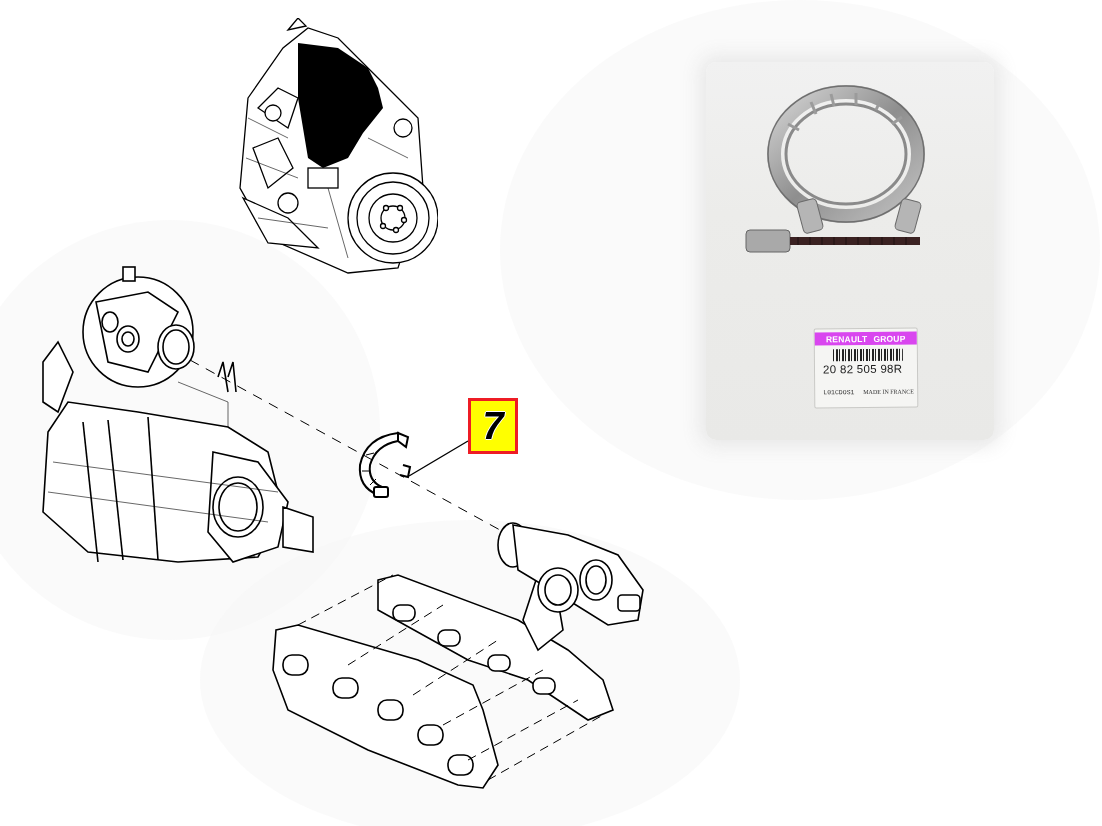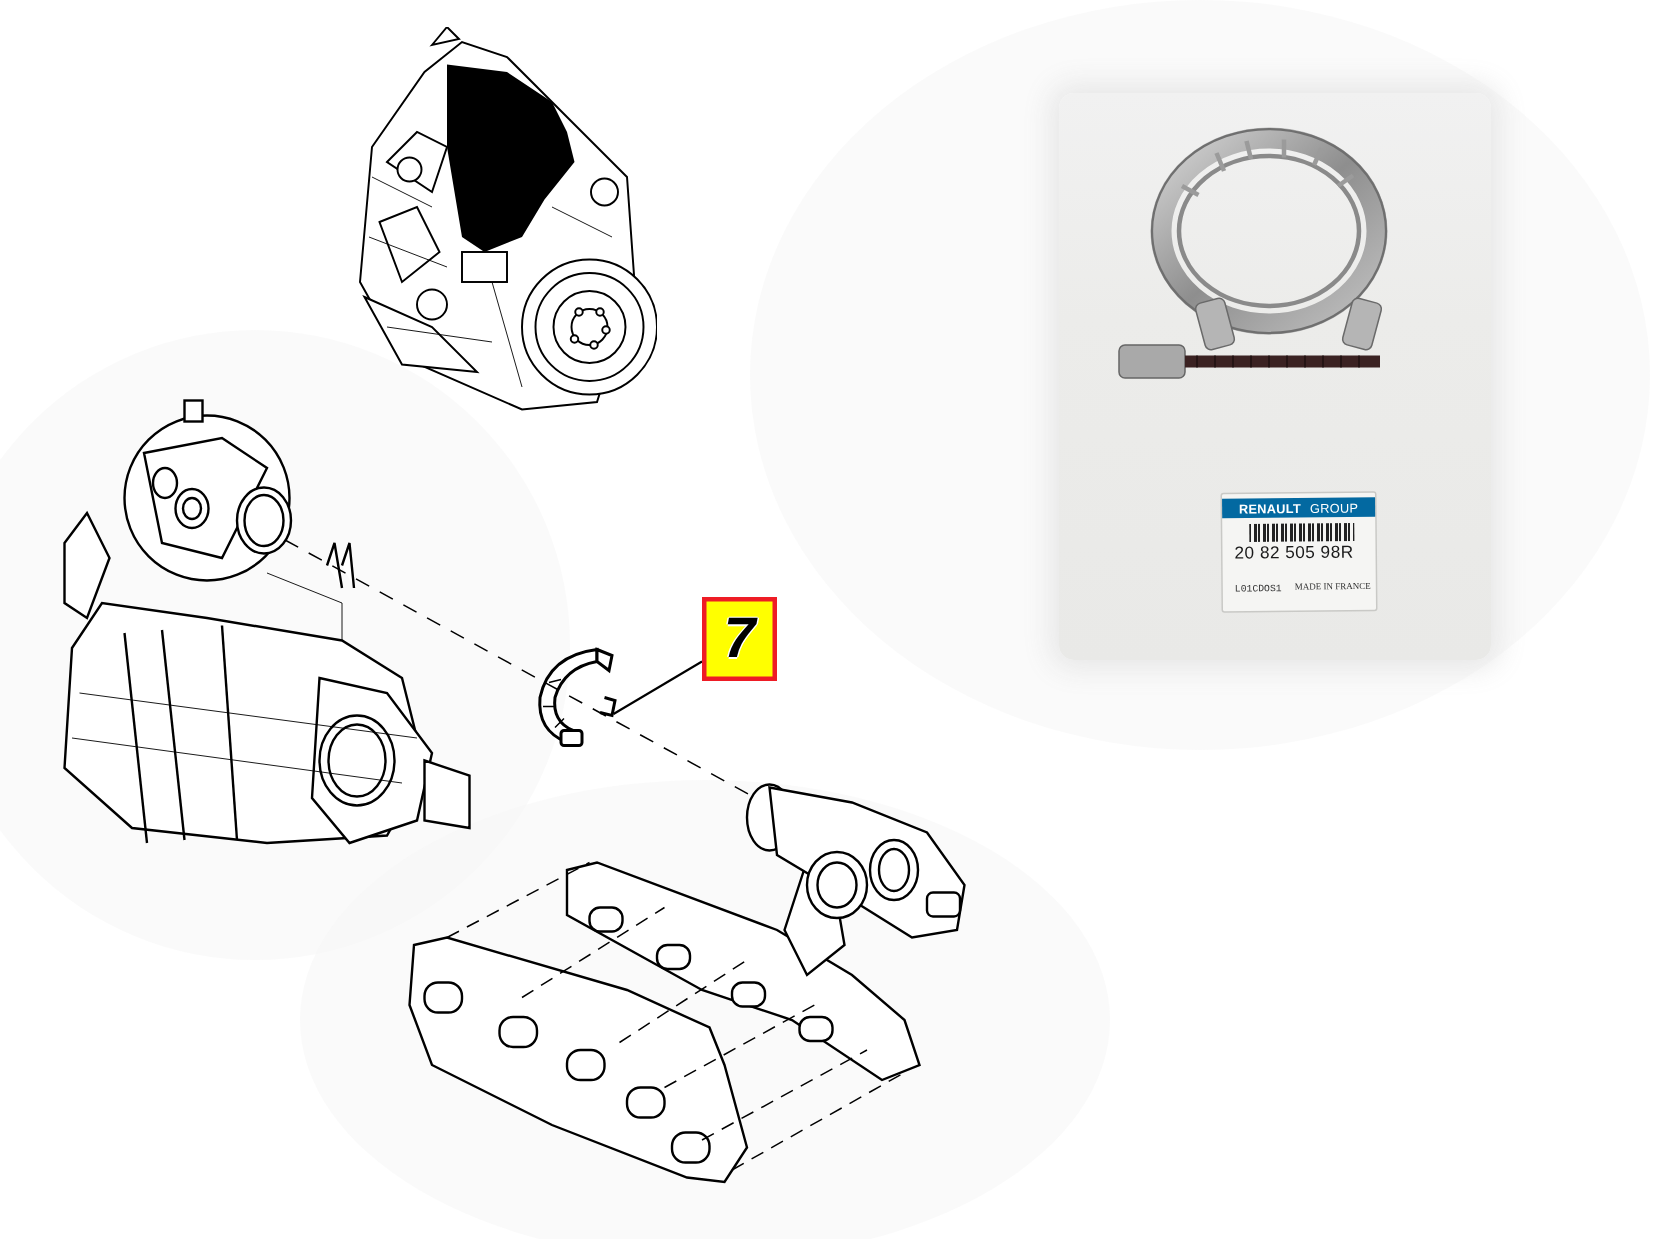--- a/index.html
+++ b/index.html
@@ -34,24 +34,24 @@
     }
     .photo svg { position: absolute; left: 0; top: 0; }
 
     .label-sticker {
       position: absolute; left: 108px; top: 266px; width: 104px; height: 80px;
       background: #f5f5f3; border: 1px solid #c9c9c6; border-radius: 2px;
       transform: rotate(-0.5deg);
     }
     .label-brand {
       position: absolute; left: 0; top: 3px; width: 100%; height: 13px;
-      background: #0369a1; color: #fff; font-size: 8.5px; font-weight: 700;
+      background: #d946ef; color: #fff; font-size: 8.5px; font-weight: 700;
       display: flex; align-items: center; justify-content: center; letter-spacing: .2px;
     }
-    .label-brand .light { font-weight: 400; margin-left: 6px; }
+    .label-brand .light { font-weight: 700; margin-left: 6px; }
     .barcode { position: absolute; left: 18px; top: 20px; width: 70px; height: 12px;
       background: repeating-linear-gradient(90deg, #222 0 1px, transparent 1px 3px, #222 3px 5px, transparent 5px 6px); }
     .part-number { position: absolute; left: 8px; top: 34px; font-size: 11.5px; color: #1a1a1a; font-weight: 400; letter-spacing: .3px; }
     .label-code { position: absolute; left: 8px; top: 60px; font-size: 6.5px; color: #333; font-family: "Liberation Mono", monospace; }
     .label-origin { position: absolute; left: 48px; top: 60px; font-size: 6px; color: #333; font-family: "Liberation Serif", serif; }
   </style>
 </head>
 <body>
 
 <div class="canvas">

